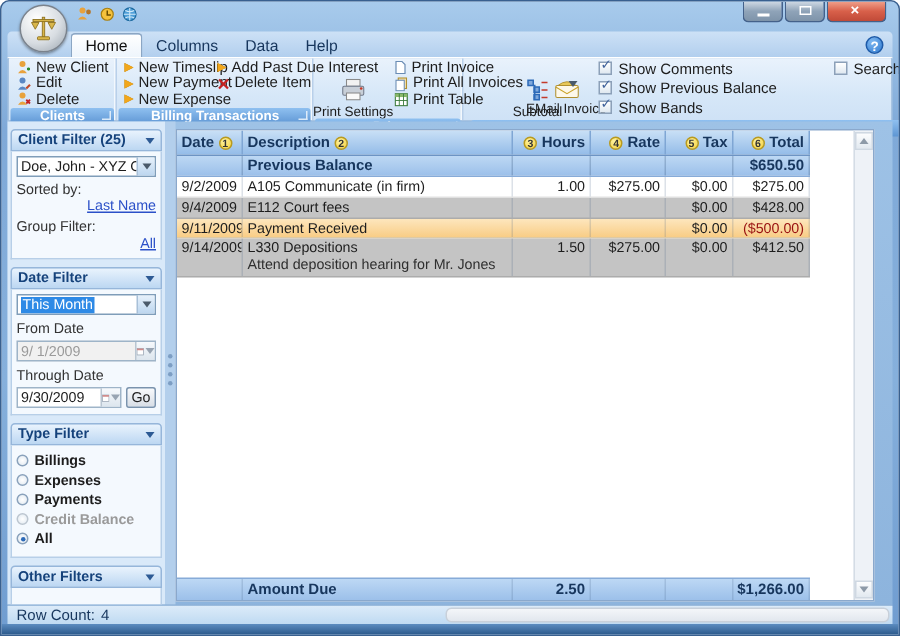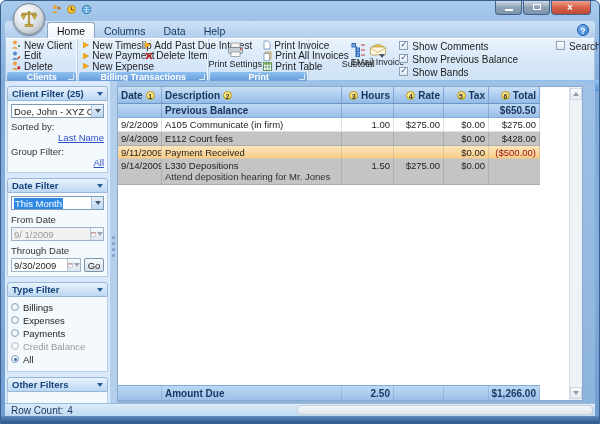--- a/index.html
+++ b/index.html
@@ -46,21 +46,21 @@
   .rbody { flex:1; display:flex; padding:1px 3px 0; }
   .rcaption { height:11px; margin:0 1px 1px; border-radius:2px; position:relative;
               background:linear-gradient(180deg,#8fc0f0,#5d95d3); color:#fff; font-size:9px; font-weight:bold;
               text-align:center; line-height:11px; }
   .launcher { position:absolute; right:2px; top:2px; width:6px; height:6px; border-right:1px solid #e8f2fc;
               border-bottom:1px solid #e8f2fc; opacity:.9; }
   .rcol { display:flex; flex-direction:column; }
   .ritem { display:flex; align-items:center; gap:3px; height:10.5px; font-size:10px; white-space:nowrap;
            padding:0 2px; }
   .bigbtn { width:52px; display:flex; flex-direction:column; align-items:center; justify-content:flex-start;
-            padding-top:2px; gap:1px; }
+            padding-top:12px; gap:1px; }
   .bigbtn .blabel { font-size:9px; white-space:nowrap; }
   .arrow-right { width:0; height:0; border-top:3px solid transparent; border-bottom:3px solid transparent;
                  border-left:6px solid #f2a71c; filter:drop-shadow(0 0 .5px #a86f00); }
   .chkrow { display:flex; align-items:flex-start; gap:4px; height:13px; font-size:10px; white-space:nowrap; }
   .chk { width:9px; height:9px; border:1px solid #8ca0b8; background:linear-gradient(180deg,#fff,#dfe8f0);
          position:relative; }
   .chk.on::after { content:"\2713"; font-family:"DejaVu Sans",sans-serif; position:absolute; left:0px; top:-3px;
                    font-size:9px; color:#41639b; font-weight:bold; }
   .dd-arrow { width:0; height:0; border-left:3px solid transparent; border-right:3px solid transparent;
               border-top:4px solid #4a5a6a; }
@@ -86,21 +86,21 @@
   .linkrow a { margin-left:auto; color:#2b50c8; text-decoration:underline; }
   .flabel { font-size:9.5px; color:#333; margin:4px 0 2px; }
   .dfield { height:14px; border:1px solid #9eb4c8; background:#fff; display:flex; align-items:center; font-size:9.5px; }
   .dfield.disabled { background:#f1f1f1; color:#9a9a9a; }
   .dfield .dtext { flex:1; padding:0 2px; white-space:nowrap; overflow:hidden; }
   .calbtn { width:13px; height:100%; background:linear-gradient(180deg,#f6f9fc,#dde6ee); border-left:1px solid #b9c6d2;
             display:flex; align-items:center; justify-content:center; gap:1px; }
   .gobtn { width:20px; height:14px; margin-left:3px; border:1px solid #7a93ad; border-radius:2px;
            background:linear-gradient(180deg,#f8fafc,#d8dee6); font-size:9.5px; text-align:center; line-height:13px; }
   .daterow { display:flex; align-items:center; }
-  .radio-row { display:flex; align-items:center; gap:4px; height:10px; margin:2px 0 3px; font-size:9.5px; }
+  .radio-row { display:flex; align-items:center; gap:4px; height:10px; margin:2px 0 3px; font-size:9.5px;font-weight:bold; }
   .radio { width:8px; height:8px; border-radius:50%; border:1px solid #8aa2bc; background:radial-gradient(#fff,#dfe8f0); position:relative; }
   .radio.on::after { content:""; position:absolute; left:1.5px; top:1.5px; width:3px; height:3px; border-radius:50%; background:#2d6ab8; }
   .radio-row.disabled { color:#9a9a9a; } .radio-row.disabled .radio { border-color:#bcc6d0; }
 
   
   .splitter { width:7px; background:#b3cfec; position:relative; }
   .splitter .dots { position:absolute; top:50%; left:2px; width:3px; height:3px; border-radius:50%; background:#7d9ec4;
                     box-shadow:0 6px 0 #7d9ec4, 0 12px 0 #7d9ec4, 0 -6px 0 #7d9ec4; }
 
   
@@ -567,20 +567,21 @@
 
       <div class="grow datarow r-grey r-tall">
         <div class="cell c-date">9/14/2009</div>
         <div class="cell c-desc">
           <div>L330 Depositions</div>
           <div class="comment">Attend deposition hearing for Mr. Jones</div>
         </div>
         <div class="cell c-hours">1.50</div>
         <div class="cell c-rate">$275.00</div>
         <div class="cell c-tax">$0.00</div>
+        <div class="cell c-total">$412.50</div>
       </div>
 
       <div class="gfill"></div>
 
       <div class="grow gfoot">
         <div class="cell c-date"></div>
         <div class="cell c-desc">Amount Due</div>
         <div class="cell c-hours">2.50</div>
         <div class="cell c-rate"></div>
         <div class="cell c-tax"></div>

